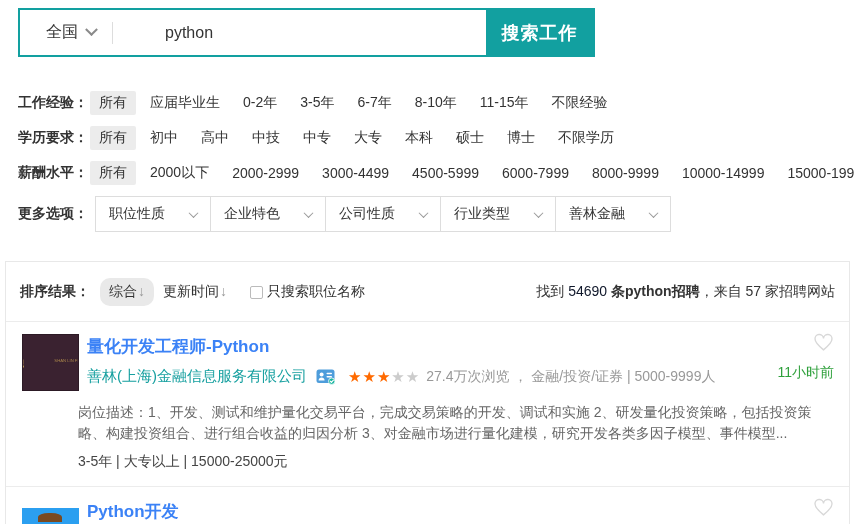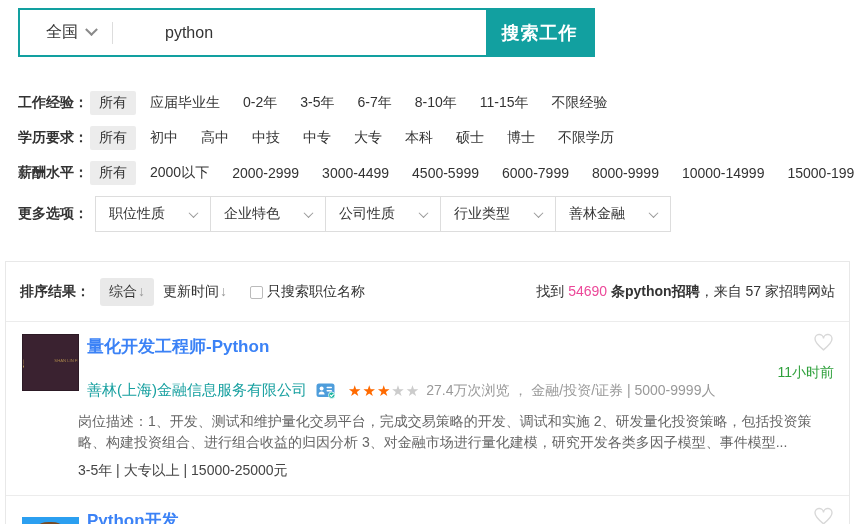--- a/index.html
+++ b/index.html
@@ -32,38 +32,38 @@
   .dropdown { display:flex; align-items:center; gap:25px; border:1px solid #ddd;
     background:#fff; padding:8px 13px; margin-left:-1px; cursor:pointer; color:#333; }
   .chev-sm { width:7px; height:7px; border-right:1.5px solid #999; border-bottom:1.5px solid #999;
     display:inline-block; transform:rotate(45deg) translate(-1px,-1px); }
 
   
   .results { margin:29px 5px 0; border:1px solid #e8e8e8; border-bottom:none; background:#fff; }
   .sort-bar { display:flex; align-items:center; padding:16px 14px 15px; font-size:14px;
     border-bottom:1px solid #ececec; }
   .sort-label { font-weight:bold; margin-right:10px; }
-  .sort-btn { padding:5px 9px; border-radius:3px; color:#333; cursor:pointer; }
+  .sort-btn { padding:5px 9px; border-radius:10px; color:#333; cursor:pointer; }
   .sort-btn.active { background:#e9e9e9; }
   .sort-arrow { color:#999; margin-left:1px; }
   .cb-wrap { display:flex; align-items:center; margin-left:14px; cursor:pointer; }
   .cb { width:13px; height:13px; border:1px solid #bbb; border-radius:2px; background:#fff;
     margin-right:4px; flex:none; }
   .summary { margin-left:auto; font-size:14px; color:#333; }
-  .summary .count { color:#ec4899;margin-top:32px; }
+  .summary .count { color:#0f172a;margin-top:32px; }
   .summary .strong { font-weight:bold; }
 
   
   .job-card { position:relative; padding:12px 16px 15px; }
   .job-card + .job-card { border-top:1px solid #ececec; }
   .job-head { display:flex; }
   .logo { width:57px; height:57px; flex:none; position:relative; overflow:hidden; }
   .job-info { margin-left:8px; padding-top:1px; }
   .job-title { font-size:17px; font-weight:bold; color:#3b82f6; cursor:pointer; }
-  .company-line { display:flex; align-items:center; margin-top:23px;justify-content:center; }
+  .company-line { display:flex; align-items:center; margin-top:9px;justify-content:center; }
   .company { font-size:15px; color:#17a0a0; cursor:pointer; }
   .badge { margin-left:9px; flex:none; display:inline-flex; }
   .stars { margin-left:12px; font-size:15px; letter-spacing:1px; line-height:1; }
   .stars .on { color:#ff6a00; } .stars .off { color:#ccc; }
   .views { margin-left:6px; font-size:14px; color:#999; }
   .desc { margin:11px 0 0 56px; font-size:14px; color:#666; line-height:21px;
     display:-webkit-box; -webkit-line-clamp:2; -webkit-box-orient:vertical;
     overflow:hidden; max-height:42px; }
   .meta { margin:9px 0 0 56px; font-size:14px; color:#444; }
   .fav { position:absolute; top:11px; right:15px; cursor:pointer; line-height:0; }

